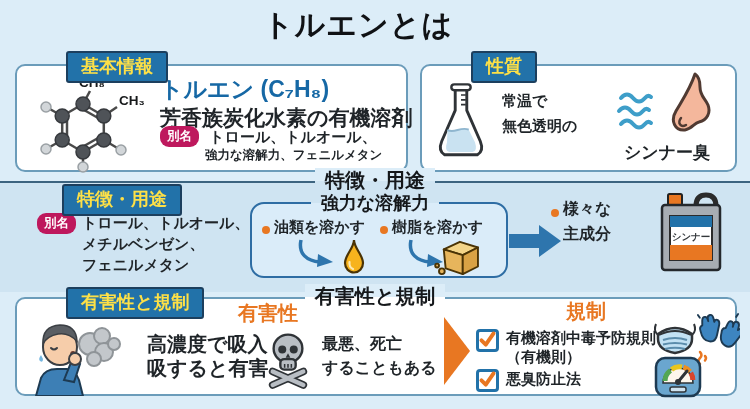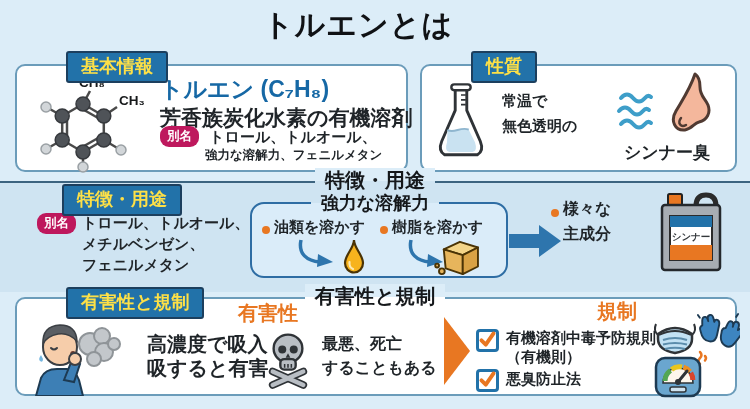--- a/index.html
+++ b/index.html
@@ -215,21 +215,21 @@
 
   <div class="txt" style="left:322px;top:332px;font-size:16px;line-height:24px;white-space:normal;">
     <div>最悪、死亡</div>
     <div>することもある</div>
   </div>
 
   <svg class="abs" style="left:444px;top:317px;z-index:3;" width="26" height="70" viewBox="0 0 26 70">
     <polygon points="0,0 26,34 0,68" fill="#e87722"></polygon>
   </svg>
 
-  <div class="orange-h" style="left:566px;top:298px;z-index:4;margin-left:31px;">規制</div>
+  <div class="orange-h" style="left:566px;top:298px;z-index:4;">規制</div>
 
   <div class="checkbox" style="left:476px;top:329px;z-index:3;">
     <svg width="19" height="19" viewBox="0 0 22 22" style="position:absolute;left:-1px;top:-2px;">
       <path d="M4 12 L9 17 L18 4" stroke="#e87722" stroke-width="4.5" fill="none" stroke-linecap="round" stroke-linejoin="round"></path>
     </svg>
   </div>
   <div class="txt" style="left:506px;top:329px;font-size:15px;">有機溶剤中毒予防規則</div>
   <div class="txt" style="left:506px;top:348px;font-size:15px;">（有機則）</div>
 
   <div class="checkbox" style="left:476px;top:369px;z-index:3;">

